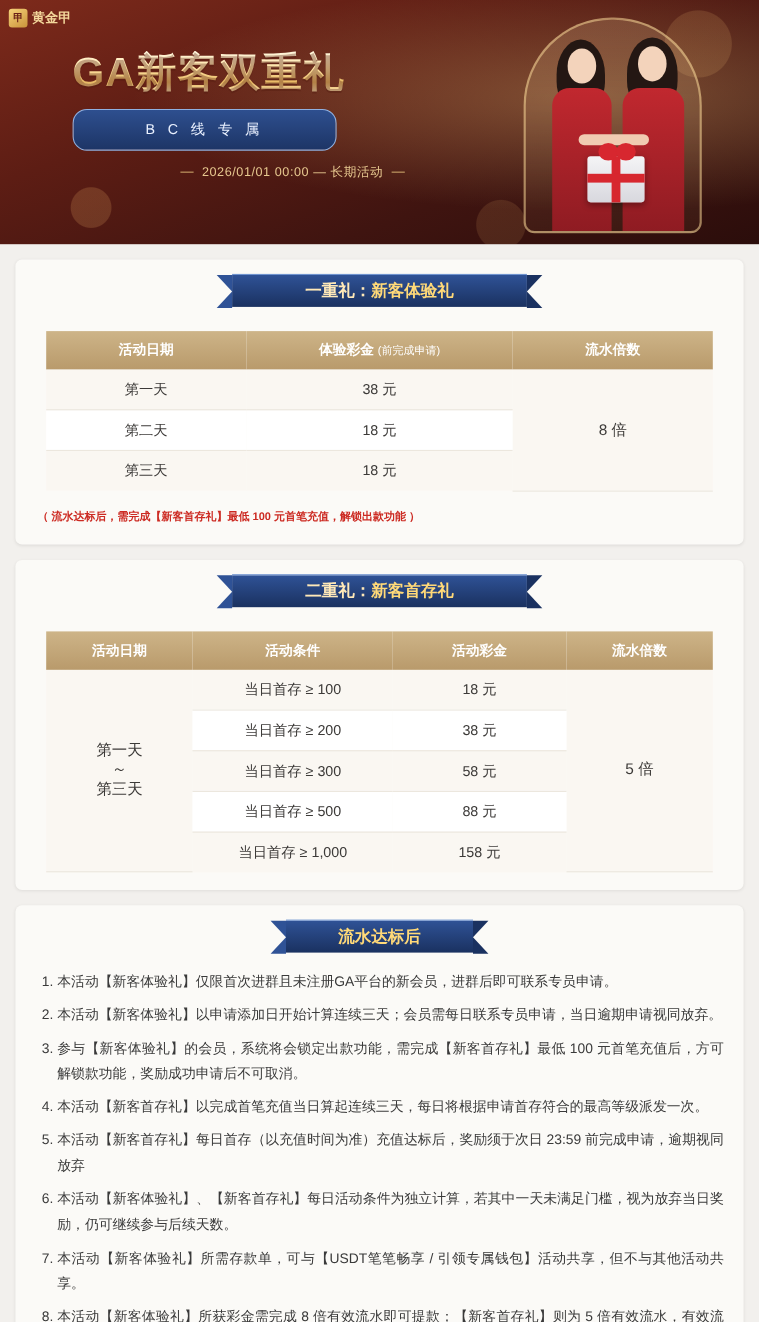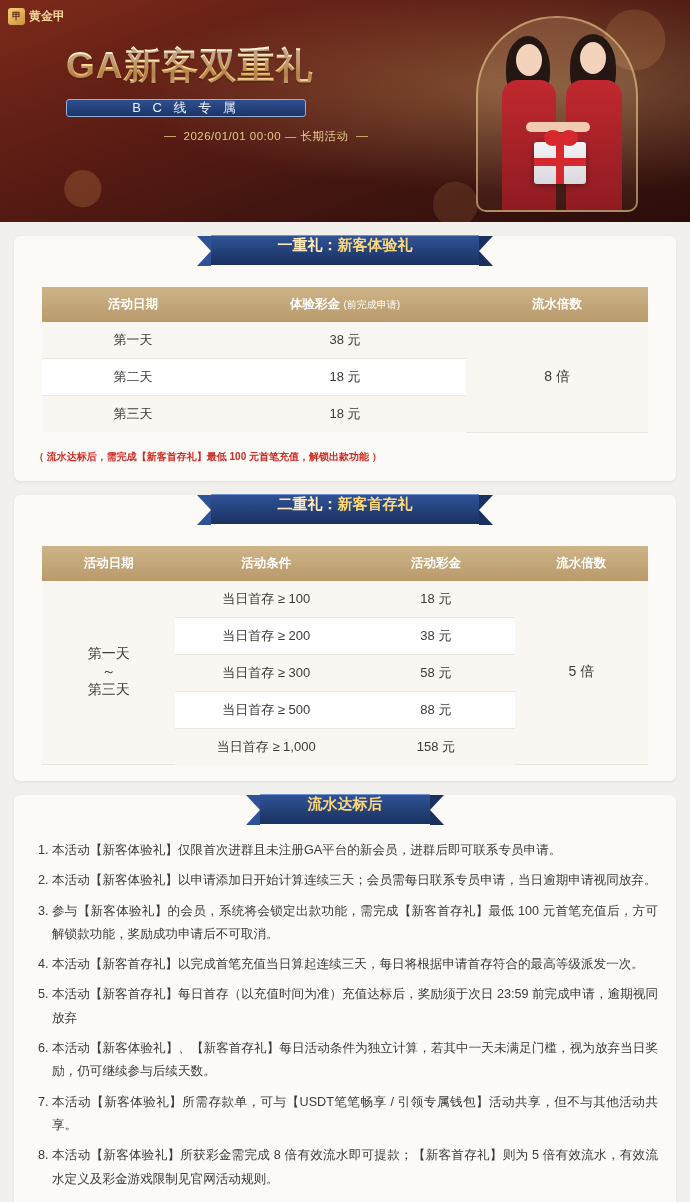--- a/index.html
+++ b/index.html
@@ -57,24 +57,24 @@
   }
   .hero-title2 {
     font-size:37px; font-weight:bold; letter-spacing:1px; margin-top:4px;
     background:linear-gradient(180deg,#fff7e0 0%,#ffe3a3 40%,#e8b963 70%,#fff1cd 100%);
     -webkit-background-clip:text; background-clip:text; color:transparent;
     text-shadow:0 2px 0 rgba(80,25,15,0.35);
     line-height:1.1;
   }
   .hero-badge {
     margin-top:12px;
-    width:240px; height:18px;
+    width:240px; height:38px;
     background:linear-gradient(180deg,#2e4f8f,#1d3566);
     border:1px solid #8fb0e0;
-    border-radius:3px;
+    border-radius:13px;
     color:#eaf1ff; font-size:13px; letter-spacing:4px;
     display:flex; align-items:center; justify-content:center;
   }
   .hero-date {
     margin-top:12px; color:#e6c78f; font-size:11.5px; letter-spacing:0.5px;
     display:flex; align-items:center; gap:8px;justify-content:center;
   }
   .hero-date .dash { display:inline-block; width:12px; height:1px; background:#c9a368; }
 
   
@@ -108,23 +108,24 @@
     box-shadow:0 1px 3px rgba(0,0,0,0.08);
     padding:0 0 16px 0;
   }
   .ribbon-wrap { display:flex; justify-content:center; position:relative; top:-1px; }
   .ribbon {
     position:relative;
     min-width:268px; height:30px;
     background:linear-gradient(180deg,#2c4f91 0%,#1b3representative);
     background:linear-gradient(180deg,#2f5296 0%,#1a3160 100%);
     color:#ffe9b8; font-size:15px; font-weight:bold;
-    display:flex; align-items:flex-start; justify-content:center;
+    display:flex; align-items:center; justify-content:center;
     padding:0 26px;
     border-top:1px solid #6f93cf;
+    margin-top:14px;
   }
   .ribbon:before, .ribbon:after {
     content:""; position:absolute; top:0; width:0; height:0;
   }
   .ribbon:before { left:-14px; border-top:15px solid #2f5296; border-bottom:15px solid #2f5296; border-left:14px solid transparent; }
   .ribbon:after  { right:-14px; border-top:15px solid #1a3160; border-bottom:15px solid #1a3160; border-right:14px solid transparent; }
   .ribbon .hl { color:#ffd978; }
 
   .tbl { width:calc(100% - 56px); margin:21px auto 0 auto; border-collapse:collapse; }
   .tbl th {

